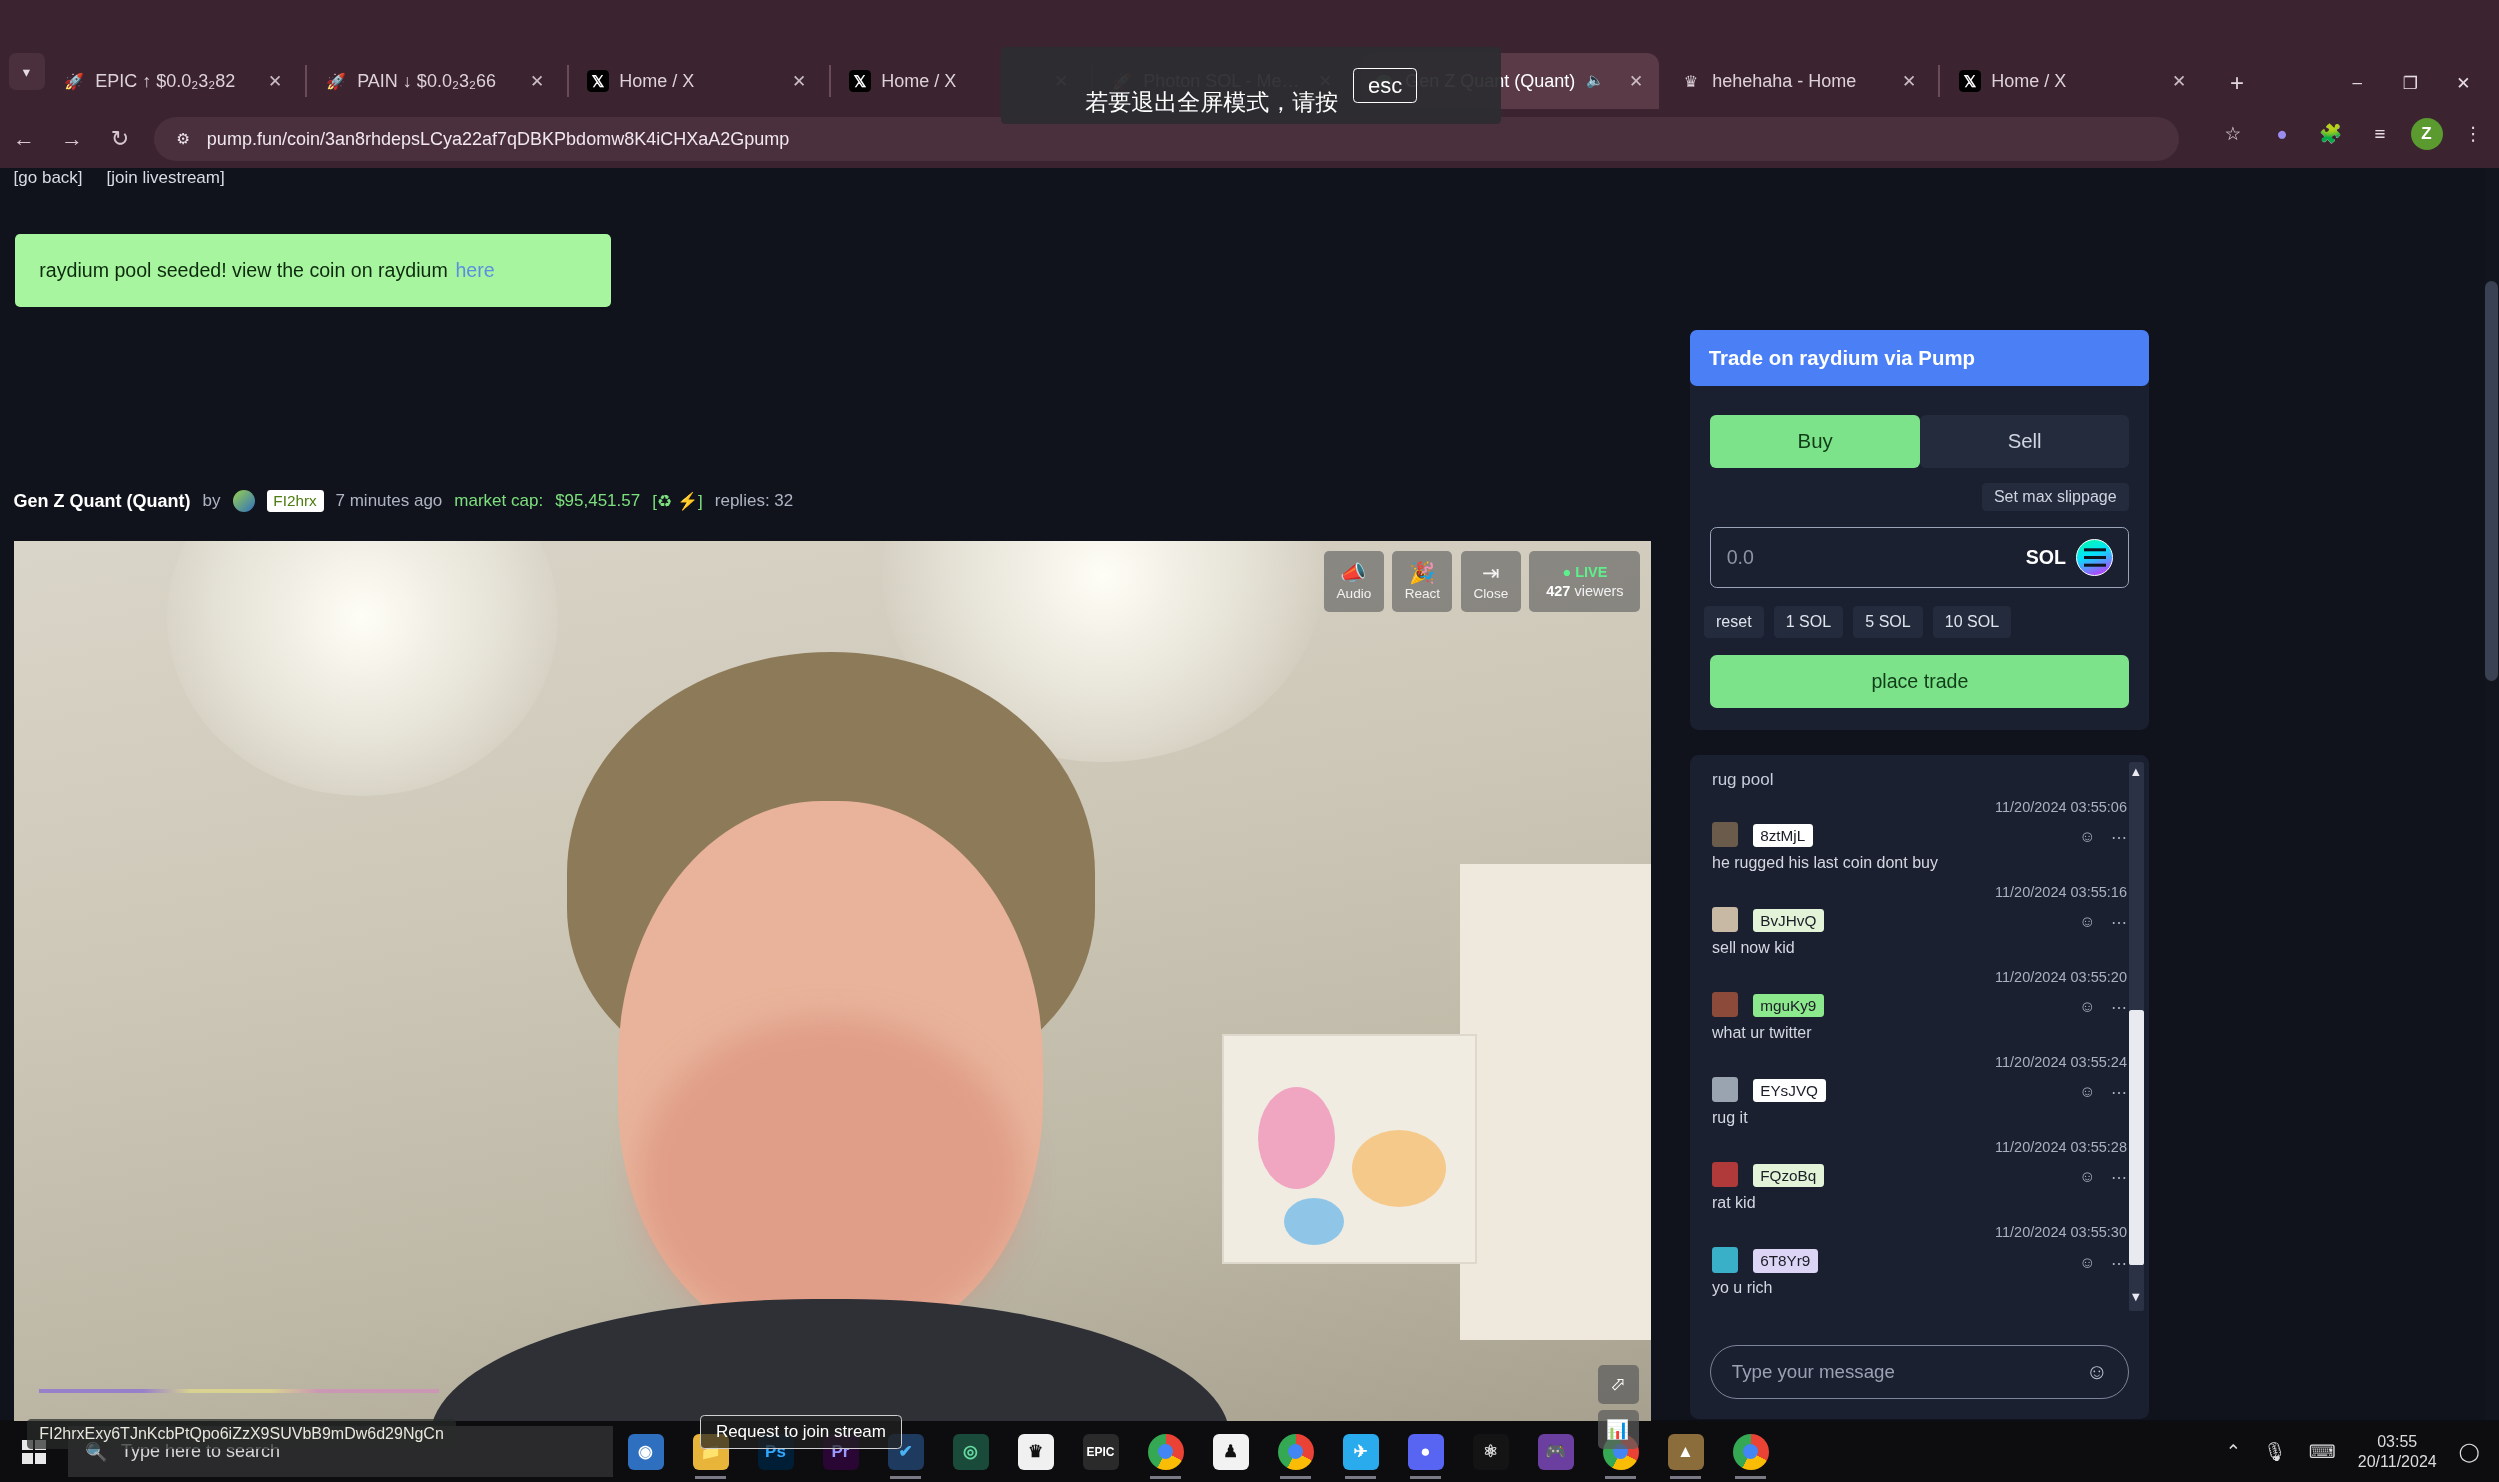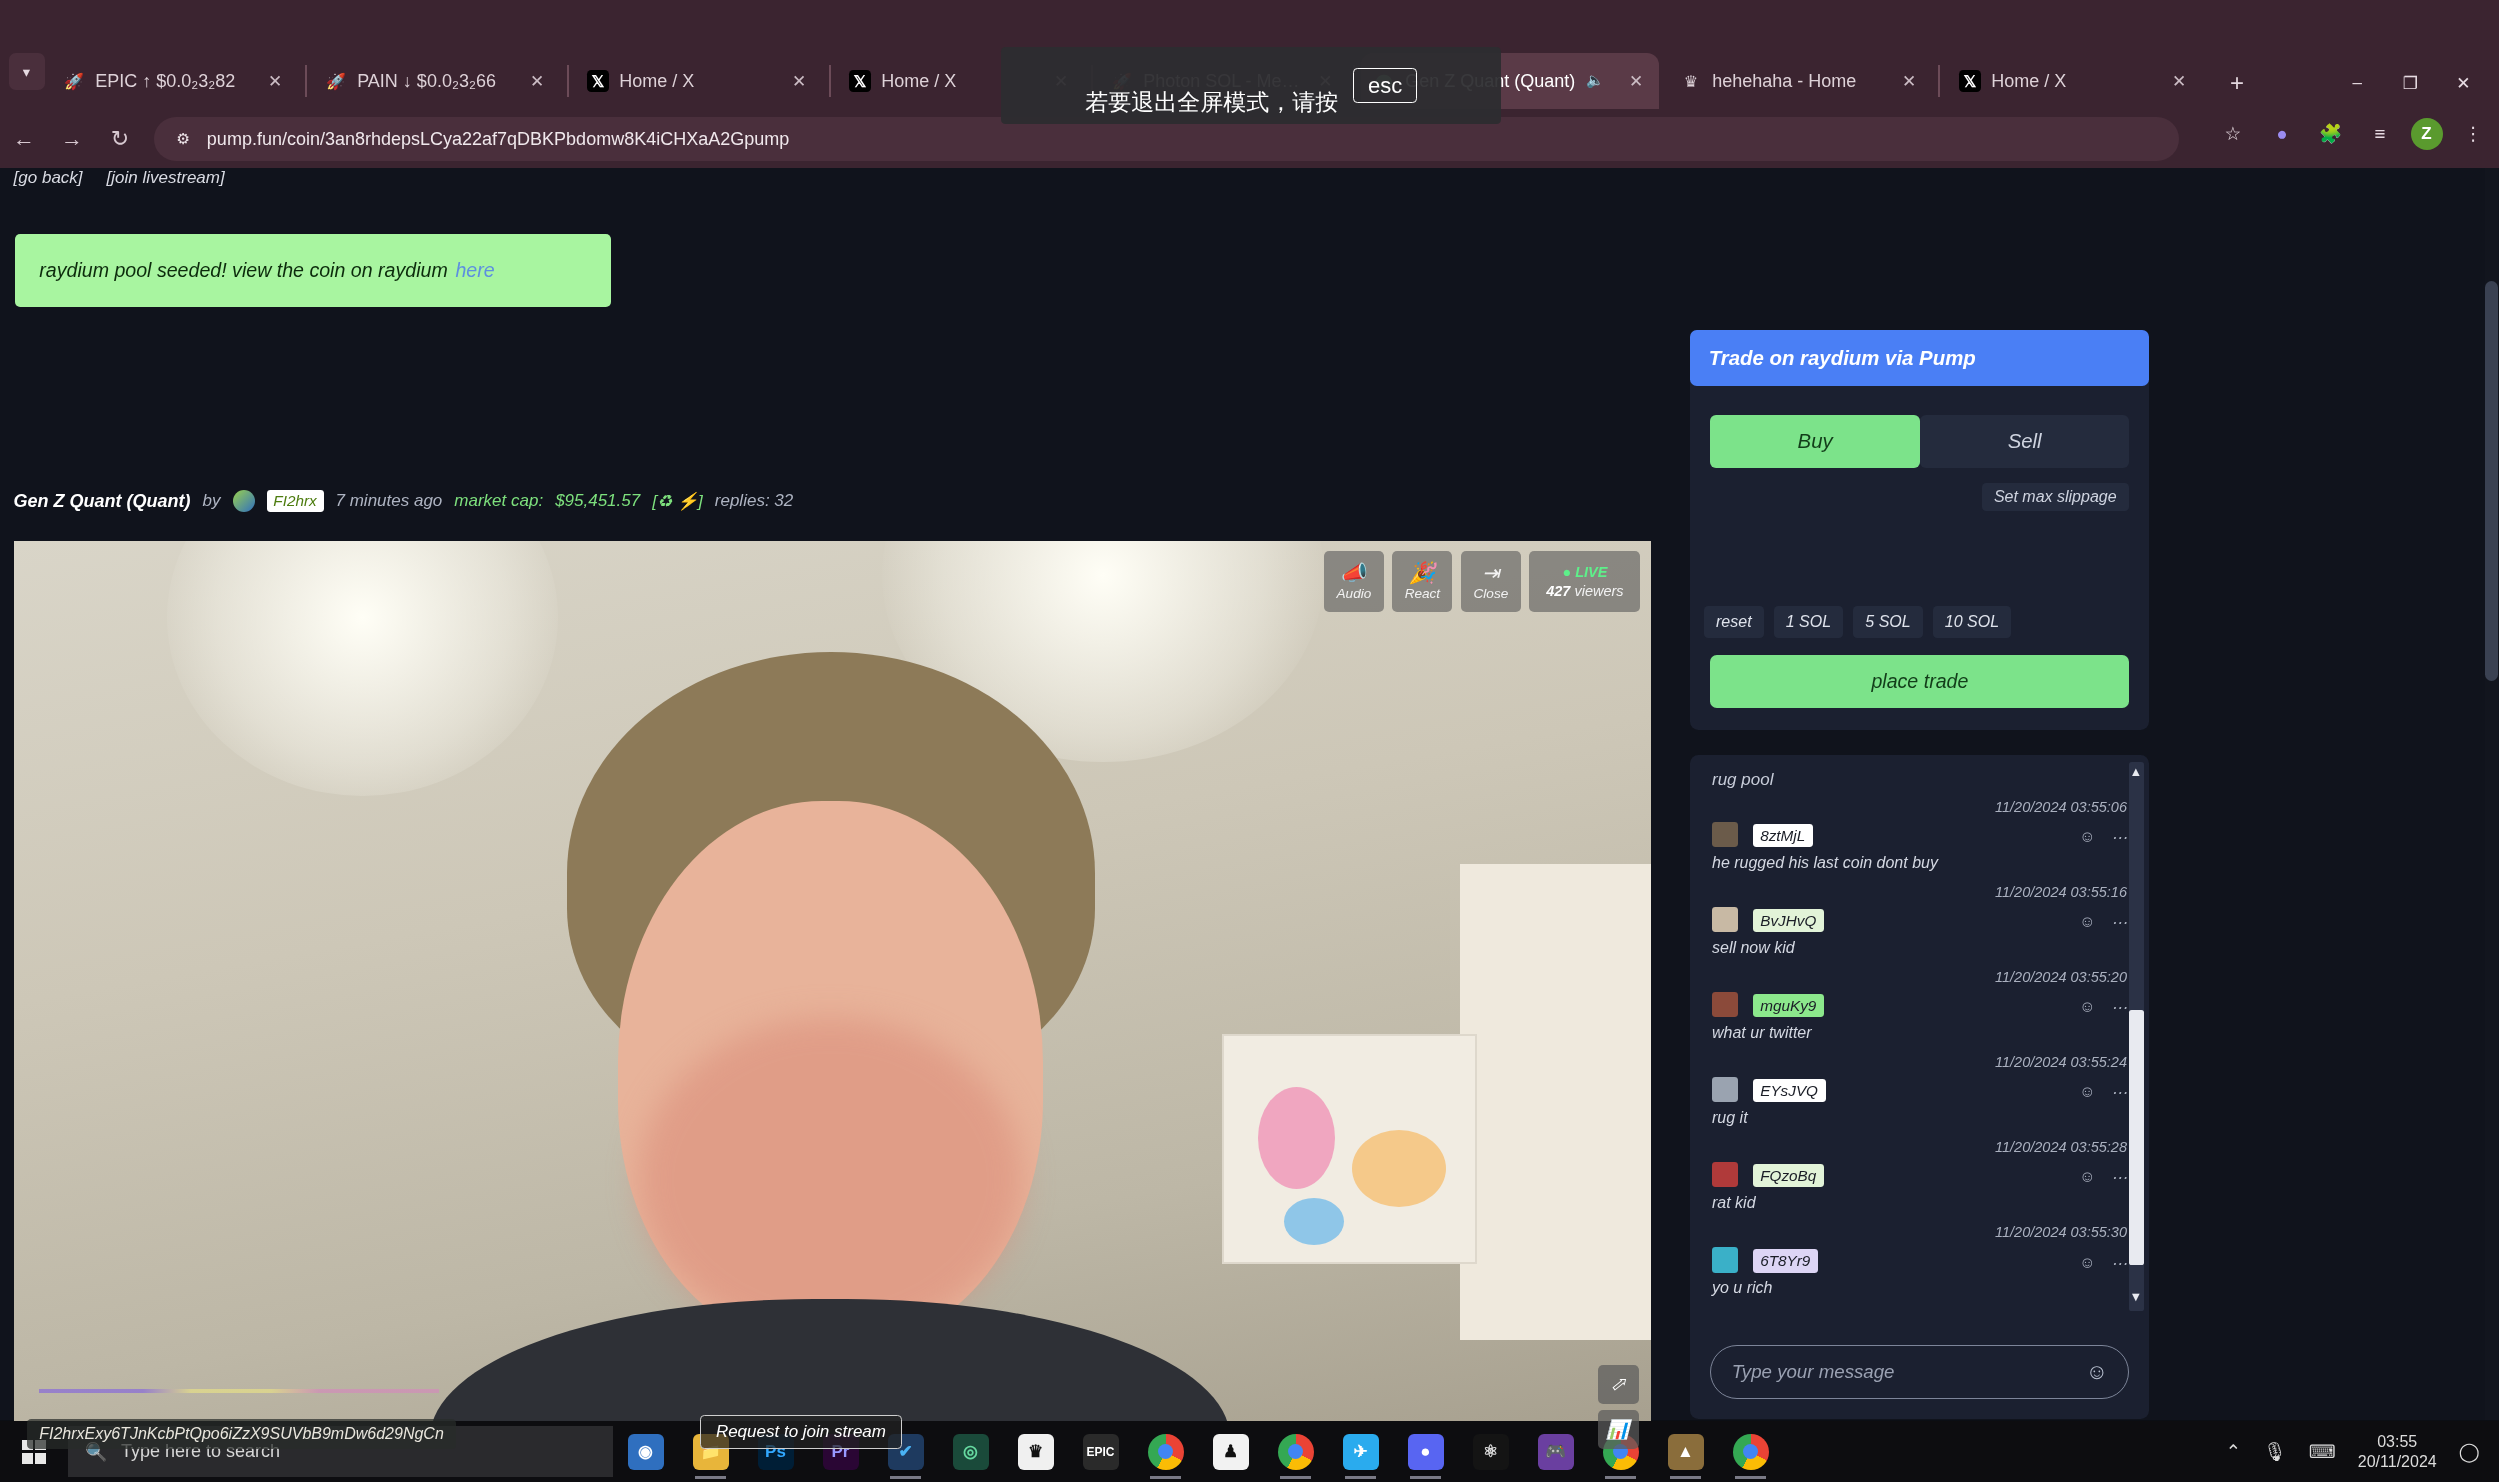--- a/index.html
+++ b/index.html
@@ -49,21 +49,21 @@
   
   .fs-toast {
     position:absolute; left:1001px; top:47px; width:500px; height:77px;
     background:rgba(45,45,48,0.94); border-radius:4.3px;
     display:flex; align-items:center; justify-content:center; gap:15.3px; z-index:40;
   }
   .fs-toast .msg { color:#fff; font-size:23px;margin-top:33px; }
   .fs-toast .key { border:1.7px solid #fff; color:#fff; border-radius:4.3px; padding:3.4px 13.6px; font-size:22px; }
 
   
-  .page { position:absolute; left:0; top:168px; width:2500px; height:1252px; background:#10131c;font-style:italic; }
+  .page { position:absolute; left:0; top:168px; width:2500px; height:1252px; background:#10131c; }
 
   .topnav { position:absolute; left:13.6px; top:0px; display:flex; gap:24px; color:#d9dbe3; font-size:17px; }
   .topnav span { cursor:pointer; }
 
   .banner {
     position:absolute; left:15.3px; top:66px; width:596px; height:73px;
     background:#a8f5a0; border-radius:5.1px; display:flex; align-items:center; padding:0 24px;
     color:#0c2b0c; font-size:19.6px;
   }
   .banner a { color:#5d8fe0; margin-left:7.7px; text-decoration:none; }
@@ -378,20 +378,29 @@
     </div>
 
     <div class="rcol" style="top:0;">
       <div class="trade-card" style="height:400px;">
         <div class="trade-head">Trade on raydium via Pump</div>
         <div class="bs-row">
           <div class="bs-btn buy">Buy</div>
           <div class="bs-btn sell">Sell</div>
         </div>
         <div class="slippage">Set max slippage</div>
+        <div class="amt-box">
+          <span class="val">0.0</span>
+          <span class="sol">
+            <span>SOL</span>
+            <span class="sol-logo">
+                <span></span>
+              </span>
+          </span>
+        </div>
         <div class="quick-row">
           <span class="qbtn">reset</span>
           <span class="qbtn">1 SOL</span>
           <span class="qbtn">5 SOL</span>
           <span class="qbtn">10 SOL</span>
         </div>
         <div class="place-trade">place trade</div>
       </div>
 
       <div class="chatbox" style="top:587px; height:664px;">

